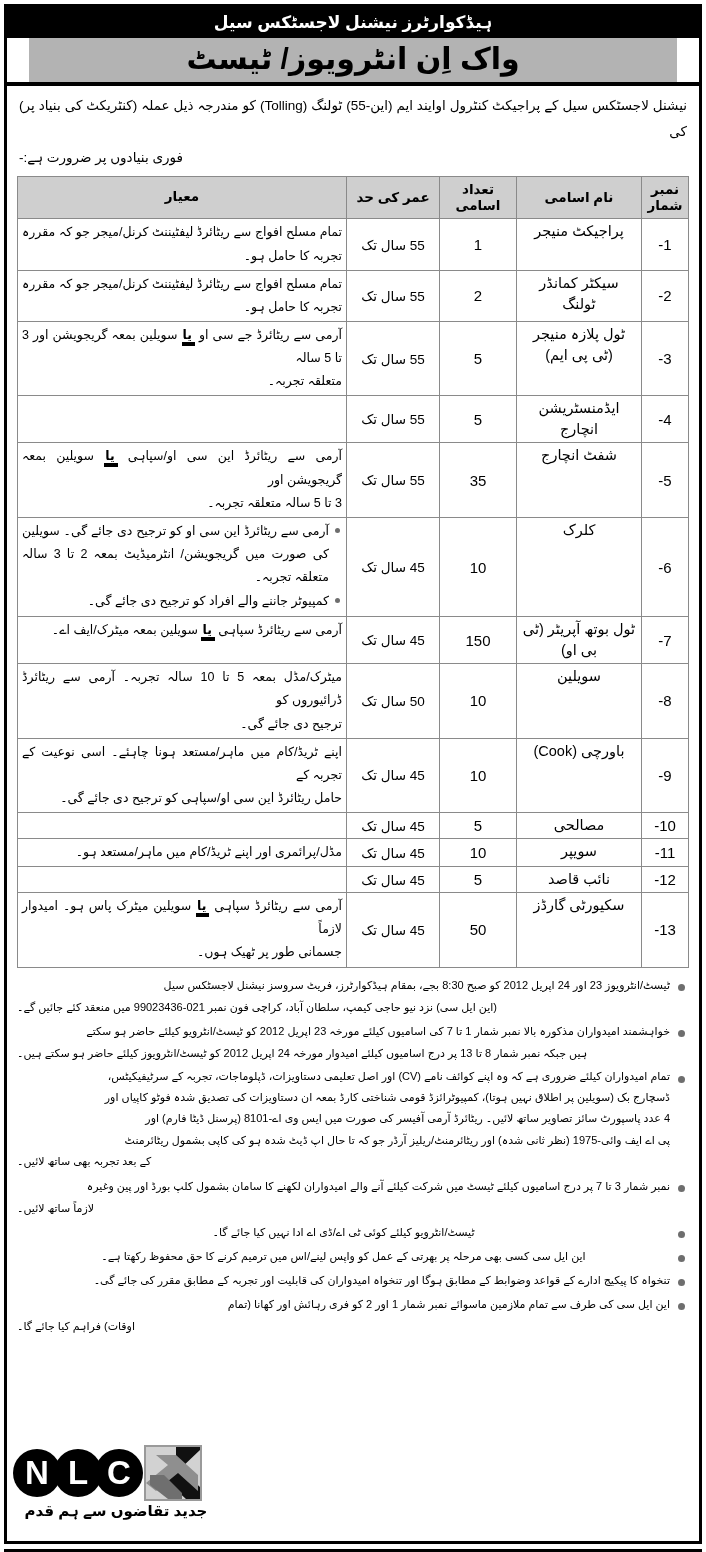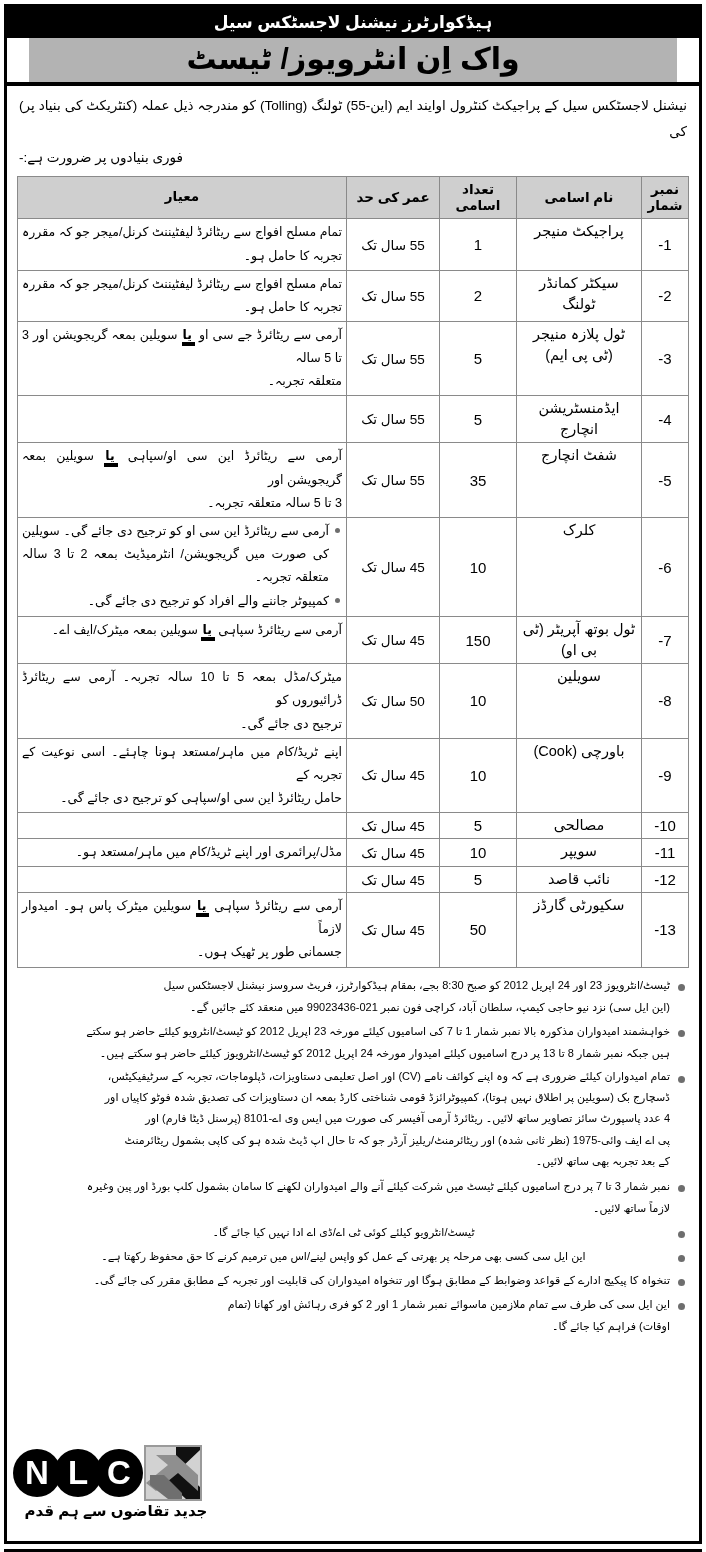--- a/index.html
+++ b/index.html
@@ -151,21 +151,21 @@
     content: "";
     position: absolute;
     right: 2px;
     top: 10px;
     width: 7px;
     height: 7px;
     border-radius: 50%;
     background: #6e6e6e;
   }
   .note .ln { display: block; }
-  .note .ln.e { text-align: right; }
+  .note .ln.e { text-align: left; }
   .note .ln.c { text-align: center; }
   .note.tight { line-height: 1.95; }
   
   .logo-row {
     position: relative;
     height: 0;
   }
   .logo {
     position: absolute;
     left: 6px;

